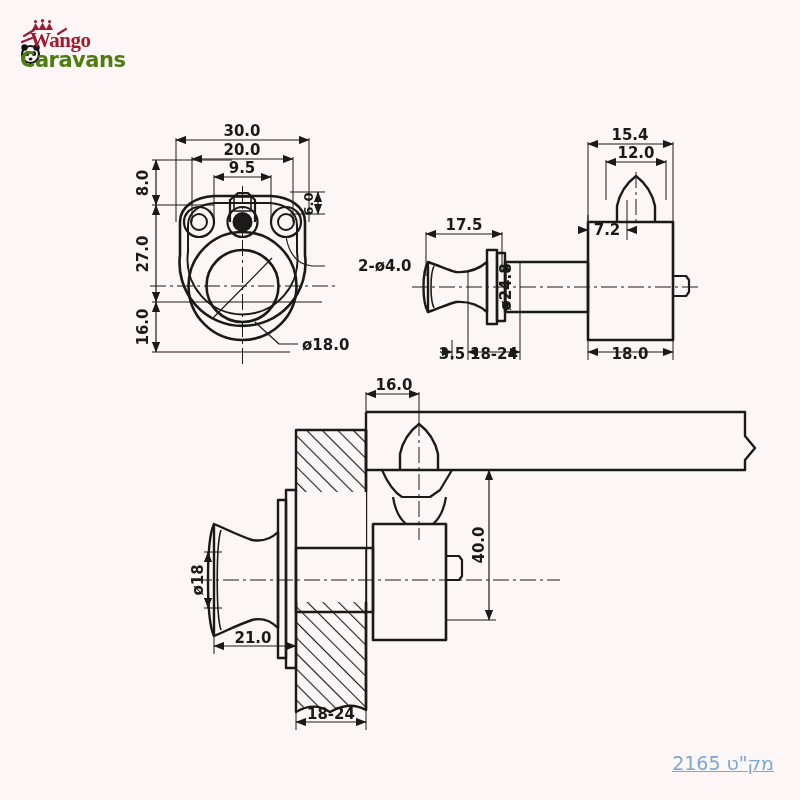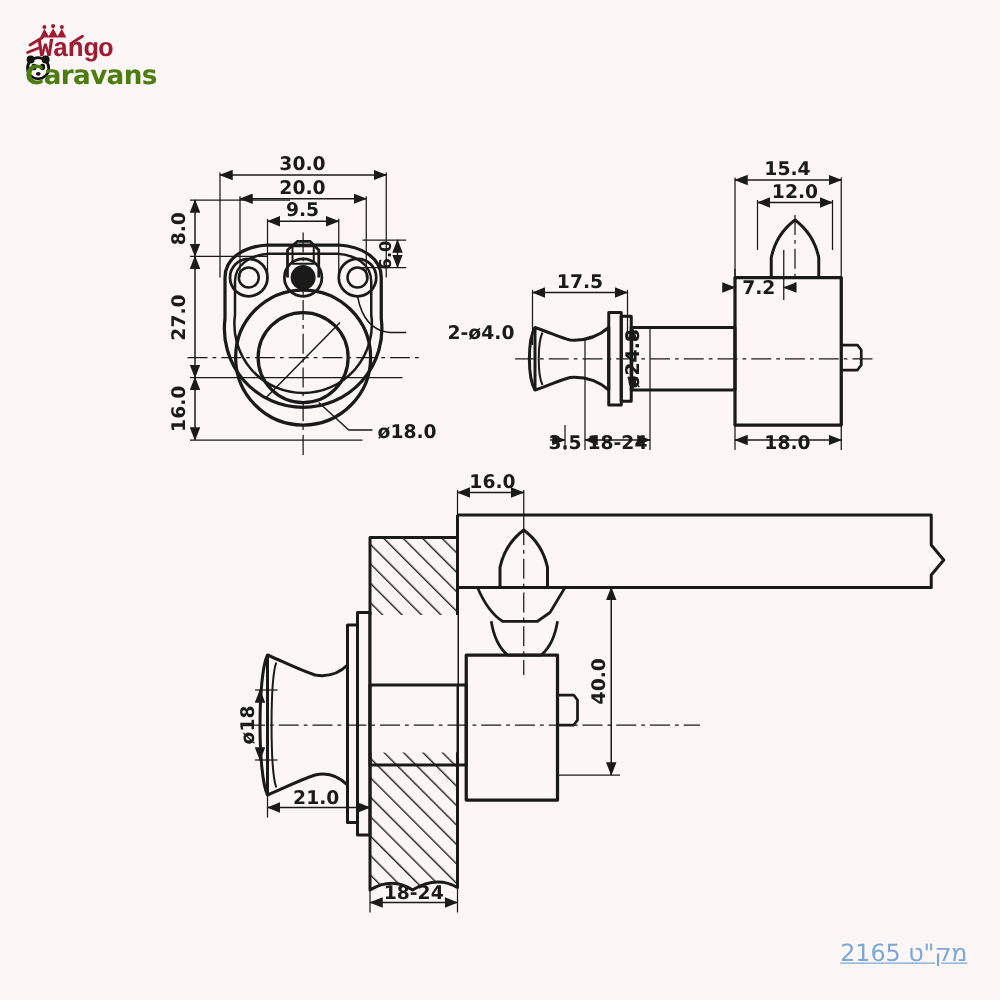--- a/index.html
+++ b/index.html
@@ -21,21 +21,21 @@
     position: absolute;
     left: 12px;
     top: 14px;
     width: 160px;
     height: 64px;
   }
   .logo-word-1 {
     position: absolute;
     left: 18px;
     top: 16px;
-    font-family: Liberation Mono, monospace;
+    font-family: Liberation Serif, serif;
     font-size: 21px;
     font-weight: bold;
     letter-spacing: -0.5px;
     color: #9e1b32;
     line-height: 1;
   }
   .logo-word-2 {
     position: absolute;
     left: 8px;
     top: 36px;

